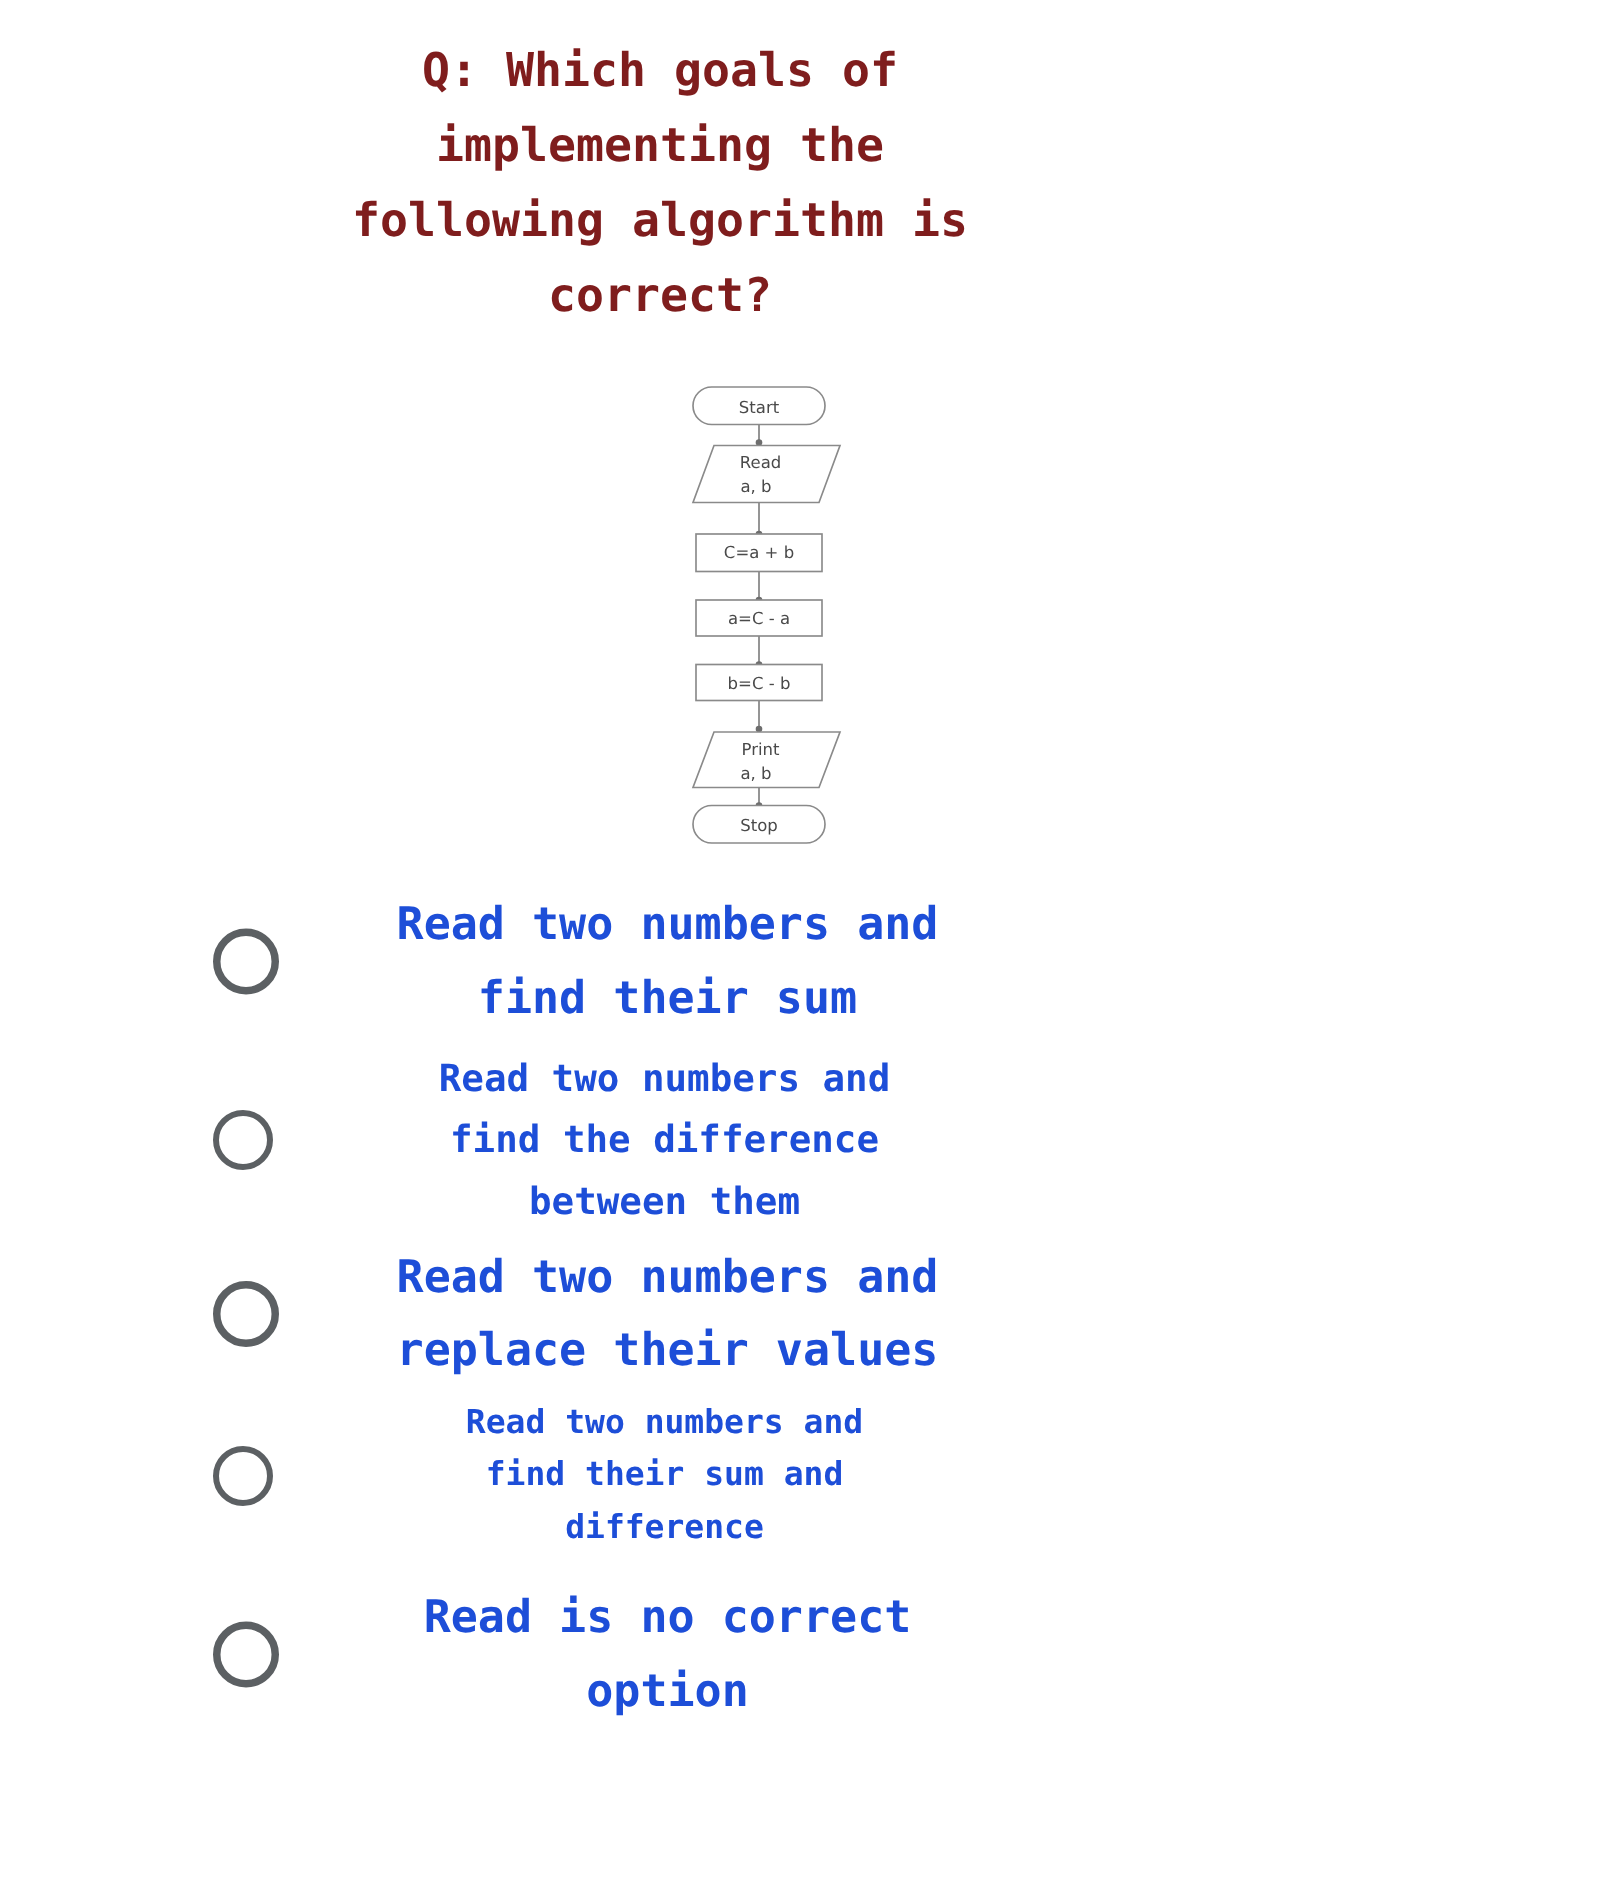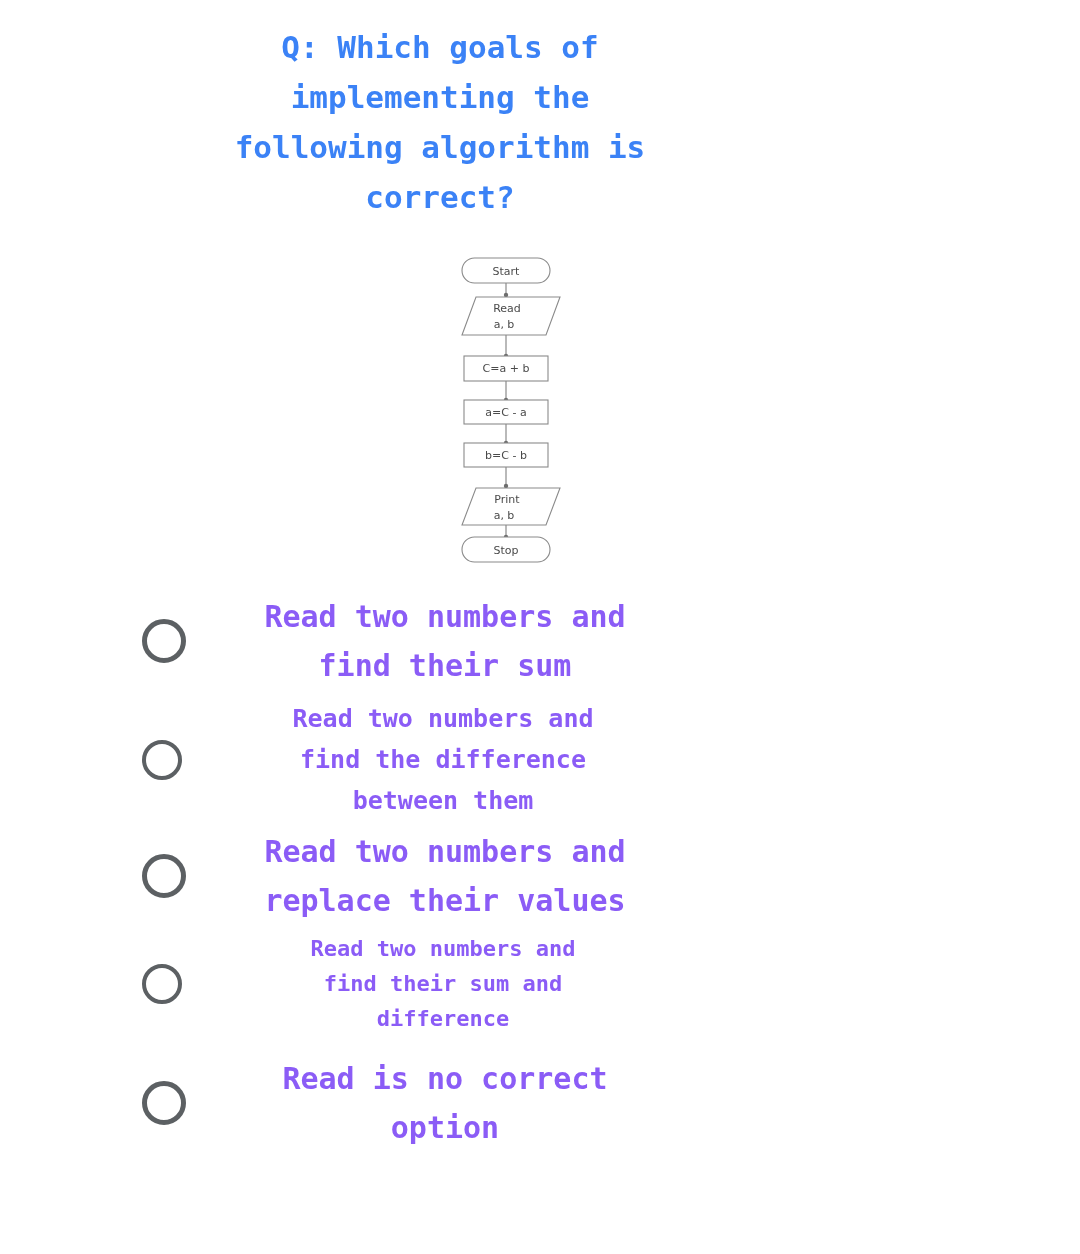--- a/index.html
+++ b/index.html
@@ -21,21 +21,21 @@
     position: absolute;
     left: 160px;
     top: 22px;
     width: 560px;
     text-align: center;
     font-family: "DejaVu Sans Mono", monospace;
     font-weight: bold;
     font-size: 31px;
     line-height: 50px;
     letter-spacing: 0px;
-    color: #3b82f6;
+    color: #7f1d1d;
     white-space: pre-wrap;
   }
 
   
   .flowchart {
     position: absolute;
     left: 0px;
     top: 248px;
     width: 1080px;
     height: 320px;
@@ -93,21 +93,21 @@
   .radio.small {
     width: 40px;
     height: 40px;
     border-width: 4px;
   }
   .opt-text {
     flex: 1 1 auto;
     text-align: center;
     font-family: "DejaVu Sans Mono", monospace;
     font-weight: bold;
-    color: #8b5cf6;
+    color: #1d4ed8;
     white-space: pre-wrap;
   }
   .opt-text.big {
     font-size: 30px;
     line-height: 49px;
   }
   .opt-text.mid {
     font-size: 25px;
     line-height: 41px;
   }

